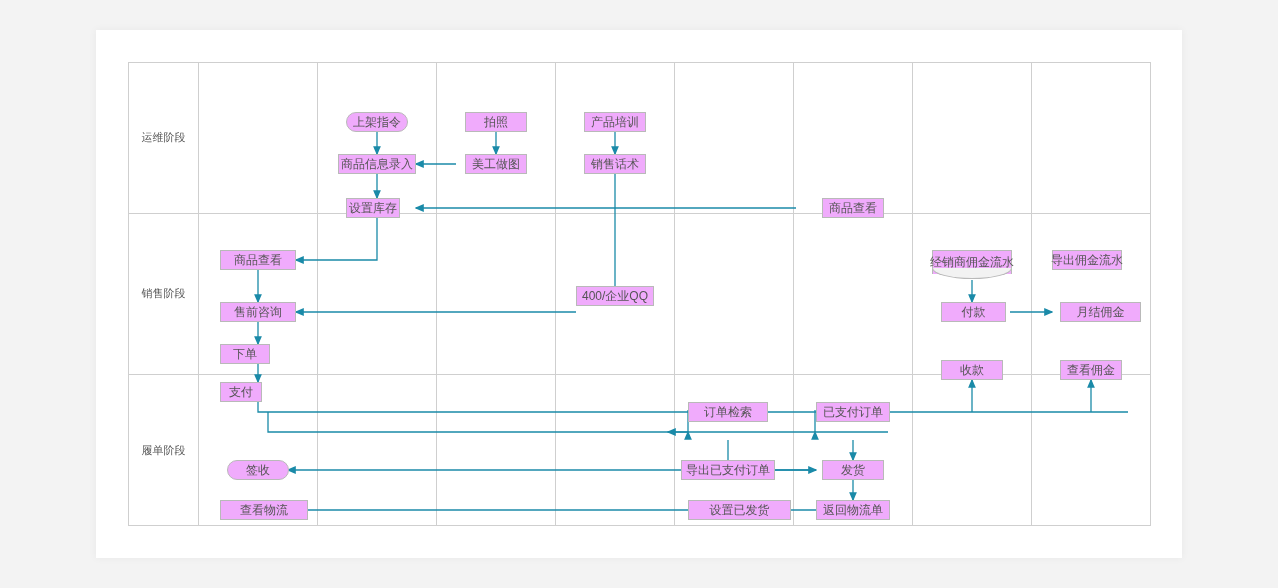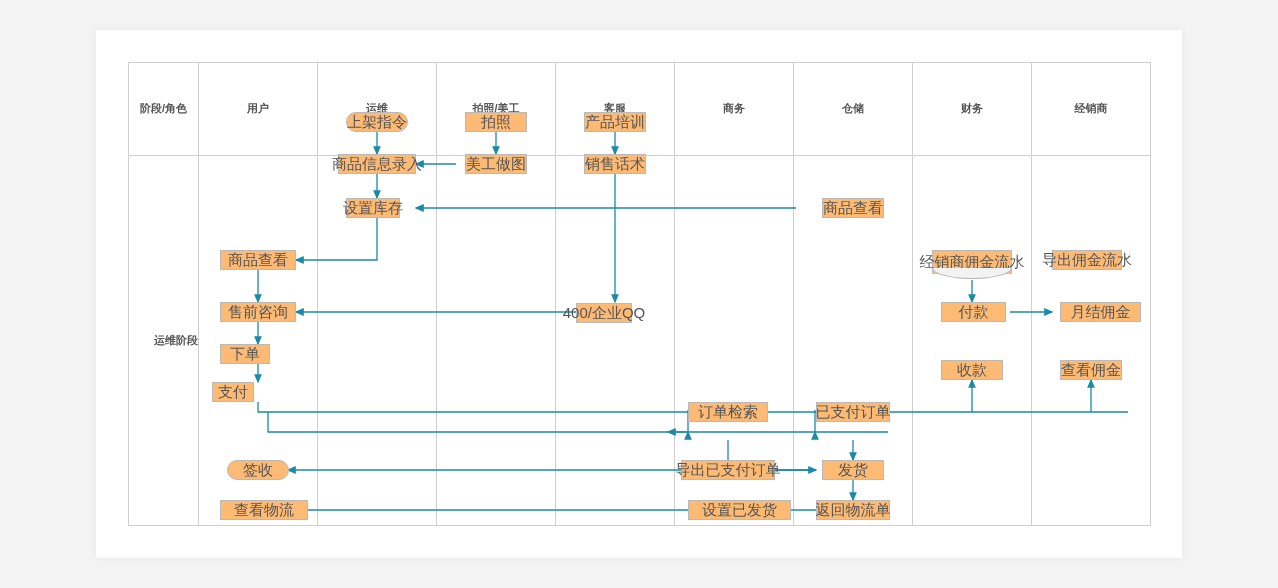--- a/index.html
+++ b/index.html
@@ -48,38 +48,37 @@
     padding: 0;
   }
   .grid th {
     height: 34px;
     font-size: 11px;
     color: #555555;
     font-weight: 600;
   }
   .grid .rowhead {
     font-size: 11px;
-    font-weight: 700;
-    color: #555555;
-    text-align: right;
+    font-weight: 400;
+    color: #555555;
   }
   .overlay {
     position: absolute;
     left: 128px;
     top: 62px; 
     width: 1022px;
     height: 464px;
     pointer-events: none;
   }
   .node {
     position: absolute;
     box-sizing: border-box;
-    background: #fdba74;
+    background: #f0abfc;
     border: 1px solid #b9b9b9;
-    font-size: 15px;
+    font-size: 12px;
     color: #555555;
     display: flex;
     align-items: center;
     justify-content: center;
     height: 20px;
     padding: 0 20px;
     white-space: nowrap;
   }
   .node.pill {
     border-radius: 10px;
@@ -121,33 +120,44 @@
         <col style="width:119px">
         <col style="width:119px">
         <col style="width:119px">
         <col style="width:119px">
         <col style="width:119px">
         <col style="width:119px">
         <col style="width:119px">
         <col style="width:119px">
       </colgroup>
       <tbody>
-          <tr>
-        <th>阶段/角色</th>
-        <th>用户</th>
-        <th>运维</th>
-        <th>拍照/美工</th>
-        <th>客服</th>
-        <th>商务</th>
-        <th>仓储</th>
-        <th>财务</th>
-        <th>经销商</th>
+      <tr style="height:140px">
+        <td class="rowhead">运维阶段</td>
+        <td></td>
+            <td></td>
+            <td></td>
+            <td></td>
+            <td></td>
+            <td></td>
+            <td></td>
+            <td></td>
+      </tr>
+      <tr style="height:150px">
+        <td class="rowhead">销售阶段</td>
+        <td></td>
+            <td></td>
+            <td></td>
+            <td></td>
+            <td></td>
+            <td></td>
+            <td></td>
+            <td></td>
       </tr>
       <tr style="height:140px">
-        <td class="rowhead">运维阶段</td>
+        <td class="rowhead">履单阶段</td>
         <td></td>
             <td></td>
             <td></td>
             <td></td>
             <td></td>
             <td></td>
             <td></td>
             <td></td>
       </tr>
     </tbody>
@@ -216,23 +226,23 @@
     <div class="node" style="left:210px; top:92px; width:78px">商品信息录入</div>
     <div class="node" style="left:337px; top:92px; width:62px">美工做图</div>
     <div class="node" style="left:456px; top:92px; width:62px">销售话术</div>
 
     <div class="node" style="left:218px; top:136px; width:54px">设置库存</div>
     <div class="node" style="left:694px; top:136px; width:62px">商品查看</div>
 
     <div class="node" style="left:92px;  top:188px; width:76px">商品查看</div>
     <div class="node" style="left:92px;  top:240px; width:76px">售前咨询</div>
     <div class="node" style="left:92px;  top:282px; width:50px">下单</div>
-    <div class="node" style="left:84px;  top:320px; width:26px">支付</div>
-
-    <div class="node" style="left:448px; top:241px; width:56px">400/企业QQ</div>
+    <div class="node" style="left:92px;  top:320px; width:26px">支付</div>
+
+    <div class="node" style="left:448px; top:224px; width:78px">400/企业QQ</div>
 
     <div class="node doc" style="left:804px; top:188px; width:80px">经销商佣金流水</div>
     <div class="node" style="left:924px; top:188px; width:70px">导出佣金流水</div>
     <div class="node" style="left:813px; top:240px; width:65px">付款</div>
     <div class="node" style="left:932px; top:240px; width:81px">月结佣金</div>
     <div class="node" style="left:813px; top:298px; width:62px">收款</div>
     <div class="node" style="left:932px; top:298px; width:62px">查看佣金</div>
 
     <div class="node" style="left:560px; top:340px; width:80px">订单检索</div>
     <div class="node" style="left:688px; top:340px; width:74px">已支付订单</div>

